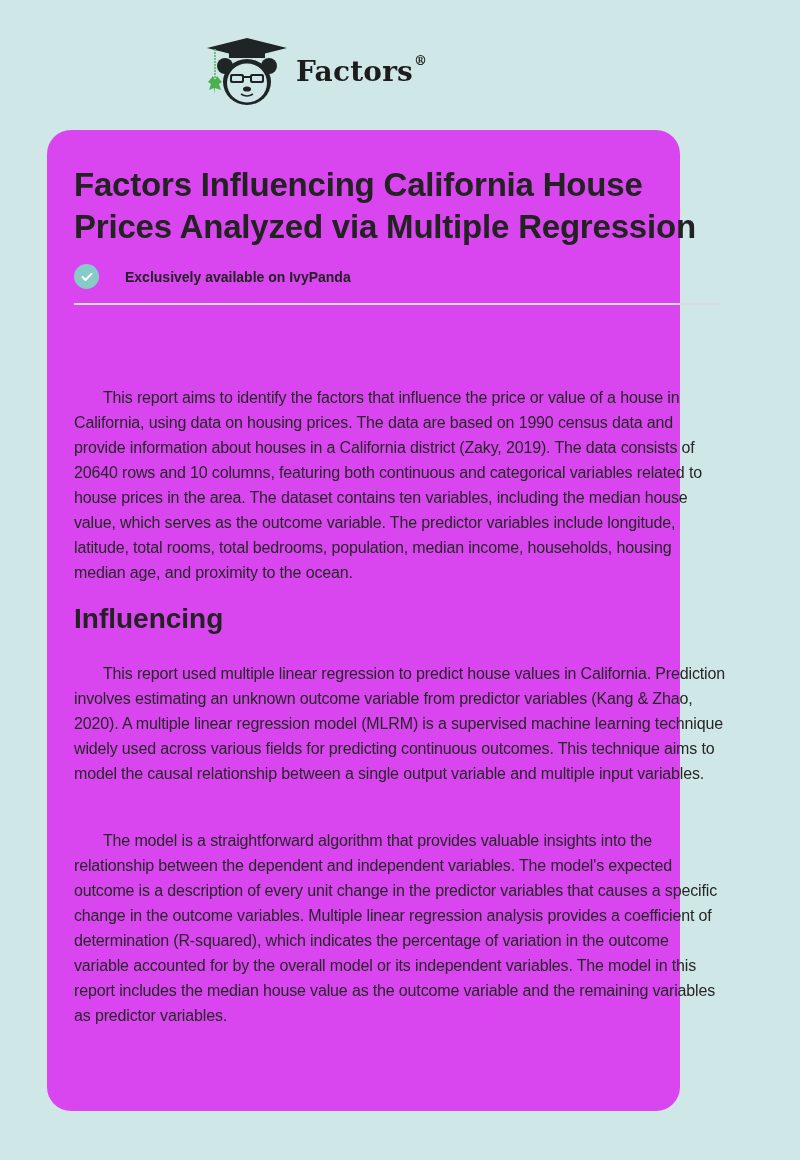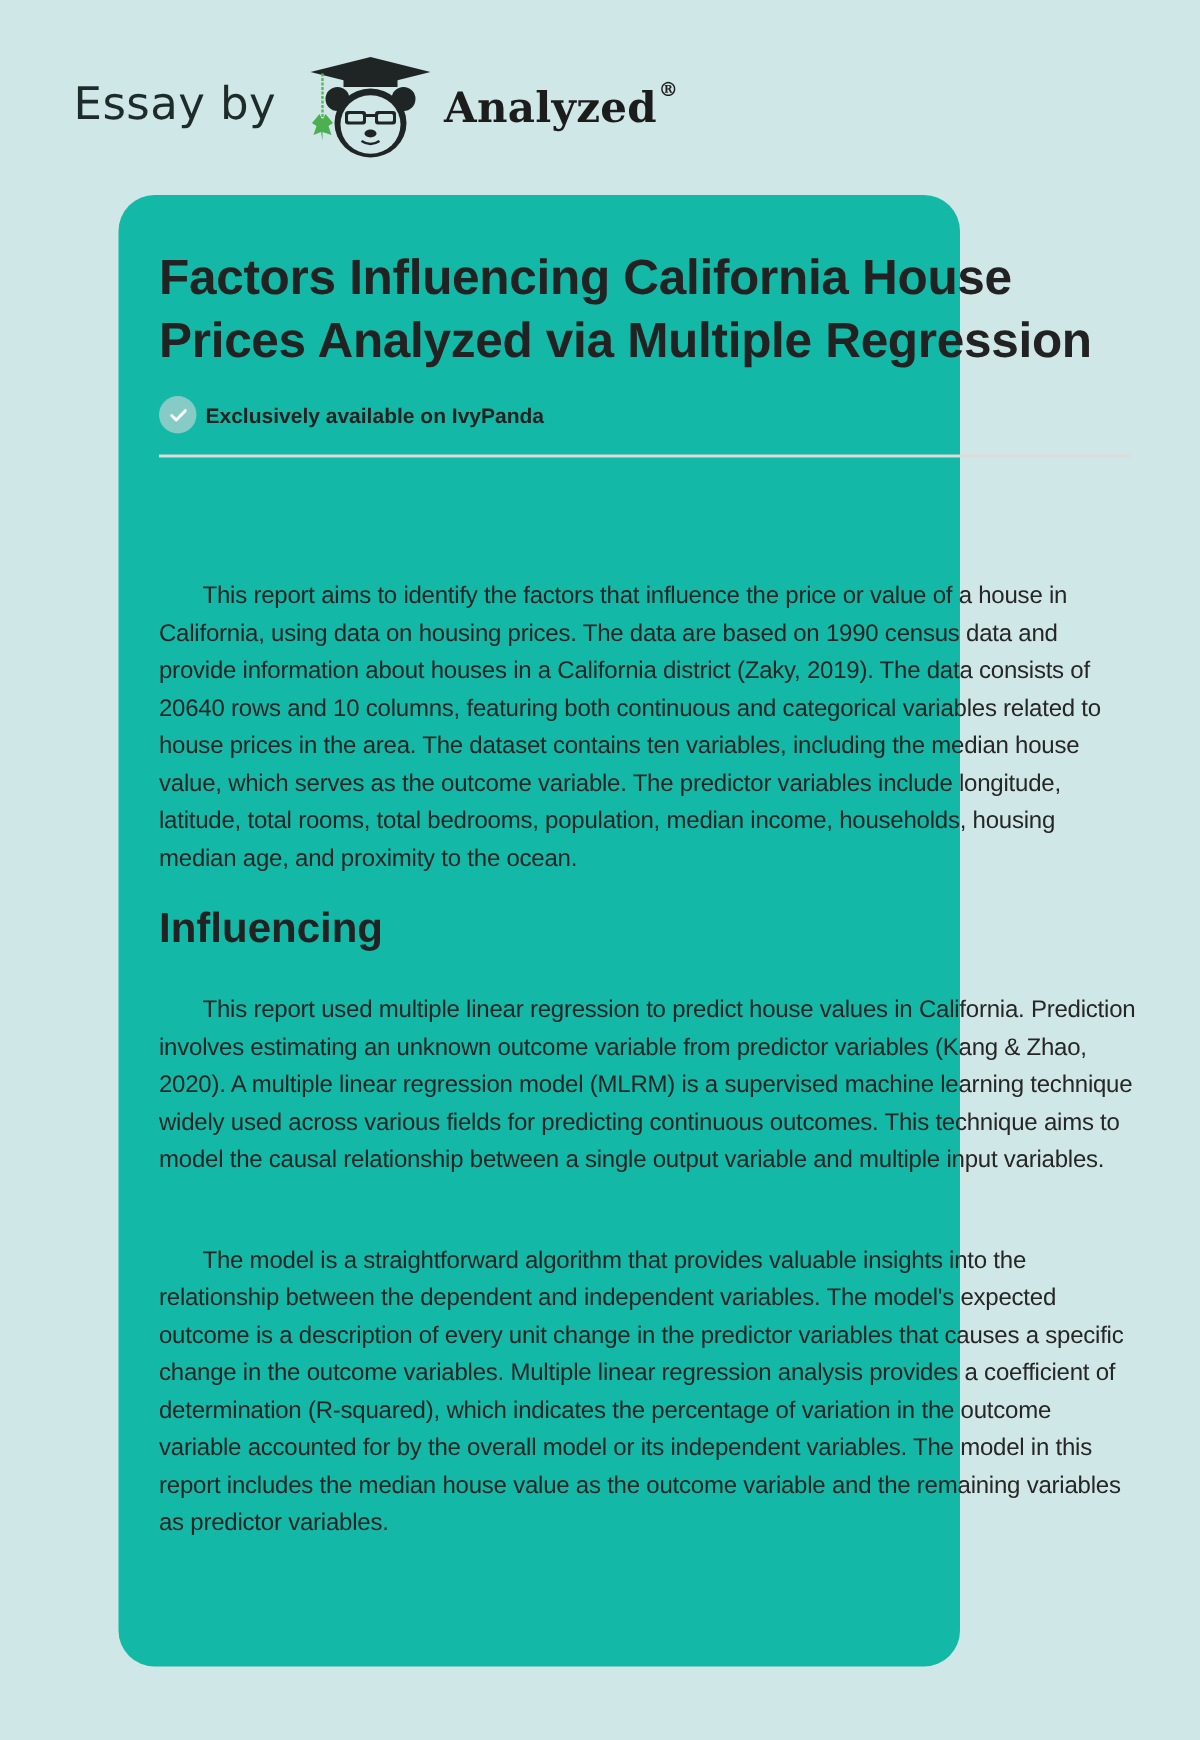--- a/index.html
+++ b/index.html
@@ -42,40 +42,40 @@
       font-size: 13px;
       font-weight: bold;
       vertical-align: top;
       position: relative;
       top: -2px;
       margin-left: 1px;
     }
     .card {
       position: absolute;
       left: 47px; top: 130px;
-      width: 561px; height: 981px;
-      background: #14b8a6;
+      width: 633px; height: 981px;
+      background: #d946ef;
       border-radius: 24px;
-      margin-left: 32px;
     }
     .title {
       position: absolute;
       left: 27px; top: 34px;
       width: 660px;
       font-size: 33px;
       font-weight: bold;
       line-height: 42px;
       color: #222222;
       letter-spacing: -0.2px;
     }
     .badge {
       position: absolute;
       left: 27px; top: 134px;
       display: flex;
       align-items: center;
+      gap: 20px;
     }
     .check-circle {
       width: 25px; height: 25px;
       border-radius: 50%;
       background: #86cbc6;
       display: flex;
       align-items: center;
       justify-content: center;
       margin-right: 6px;
     }
@@ -105,21 +105,20 @@
       line-height: 25px;
       color: #262626;
       text-indent: 29px;
       letter-spacing: -0.15px;
     }
   </style>
 </head>
 <body>
 
 <div class="header">
-  <span class="essay-by">Essay by</span>
   <div class="logo-icon">
     <svg width="88" height="72" viewBox="0 0 88 72">
 
       <polygon points="4,12 44,2 84,12 44,22" fill="#1f2424"></polygon>
       <rect x="26" y="14" width="36" height="8" fill="#1f2424"></rect>
 
       <line x1="12" y1="13" x2="12" y2="44" stroke="#5ab65a" stroke-width="1.6" stroke-dasharray="2,1"></line>
 
       <path d="M5,46 L10,40 L12,44 L14,40 L19,46 L16,48 L18,54 L12,52 L12,58 L11,52 L6,54 L8,48 Z" fill="#4caf50"></path>
 
@@ -131,21 +130,21 @@
       <rect x="27" y="38" width="14" height="9" rx="2" fill="#1f2424"></rect>
       <rect x="47" y="38" width="14" height="9" rx="2" fill="#1f2424"></rect>
       <rect x="41" y="40" width="6" height="2" fill="#1f2424"></rect>
       <rect x="29" y="40" width="10" height="5" rx="1" fill="#d0e7e7"></rect>
       <rect x="49" y="40" width="10" height="5" rx="1" fill="#d0e7e7"></rect>
 
       <ellipse cx="44" cy="53" rx="4" ry="2.6" fill="#1f2424"></ellipse>
       <path d="M38,58 Q44,62 50,58" stroke="#1f2424" stroke-width="1.6" fill="none"></path>
     </svg>
   </div>
-  <span class="brand"><span>Analyzed</span><sup>®</sup></span>
+  <span class="brand"><span>Factors</span><sup>®</sup></span>
 </div>
 
 <div class="card">
   <h1 class="title">Factors Influencing California House Prices Analyzed via Multiple Regression</h1>
 
   <div class="badge">
     <span class="check-circle">
       <svg width="12" height="10" viewBox="0 0 12 10">
         <path d="M1.5,5 L4.5,8 L10.5,1.8" stroke="#ffffff" stroke-width="2" fill="none" stroke-linecap="round" stroke-linejoin="round"></path>
       </svg>

